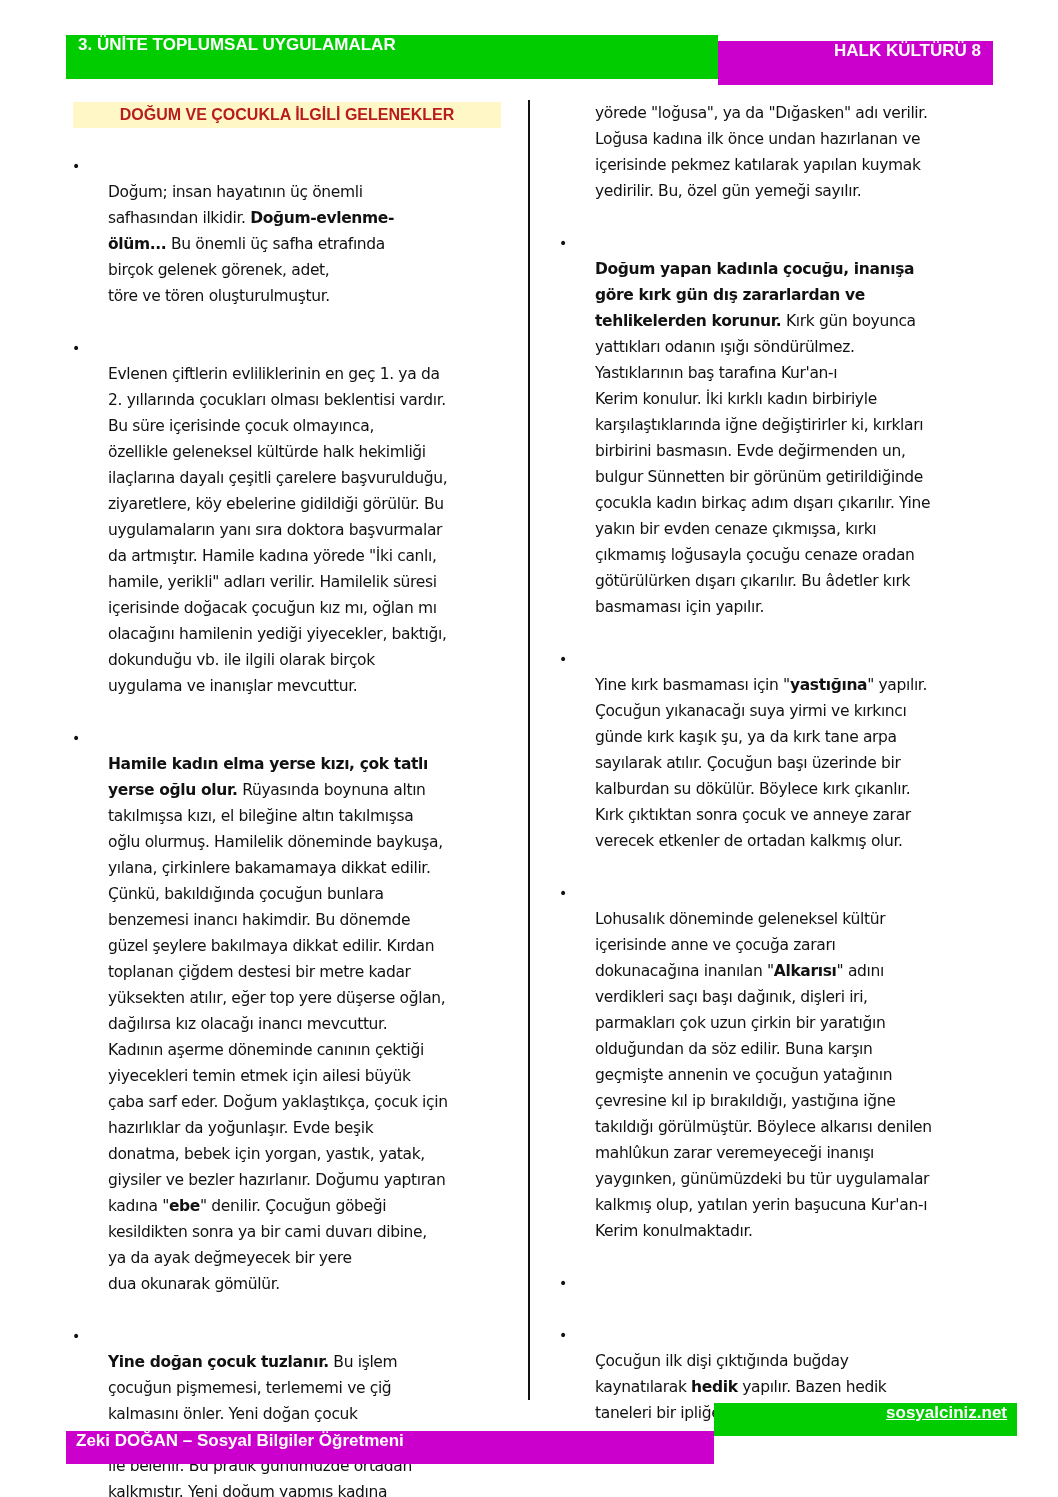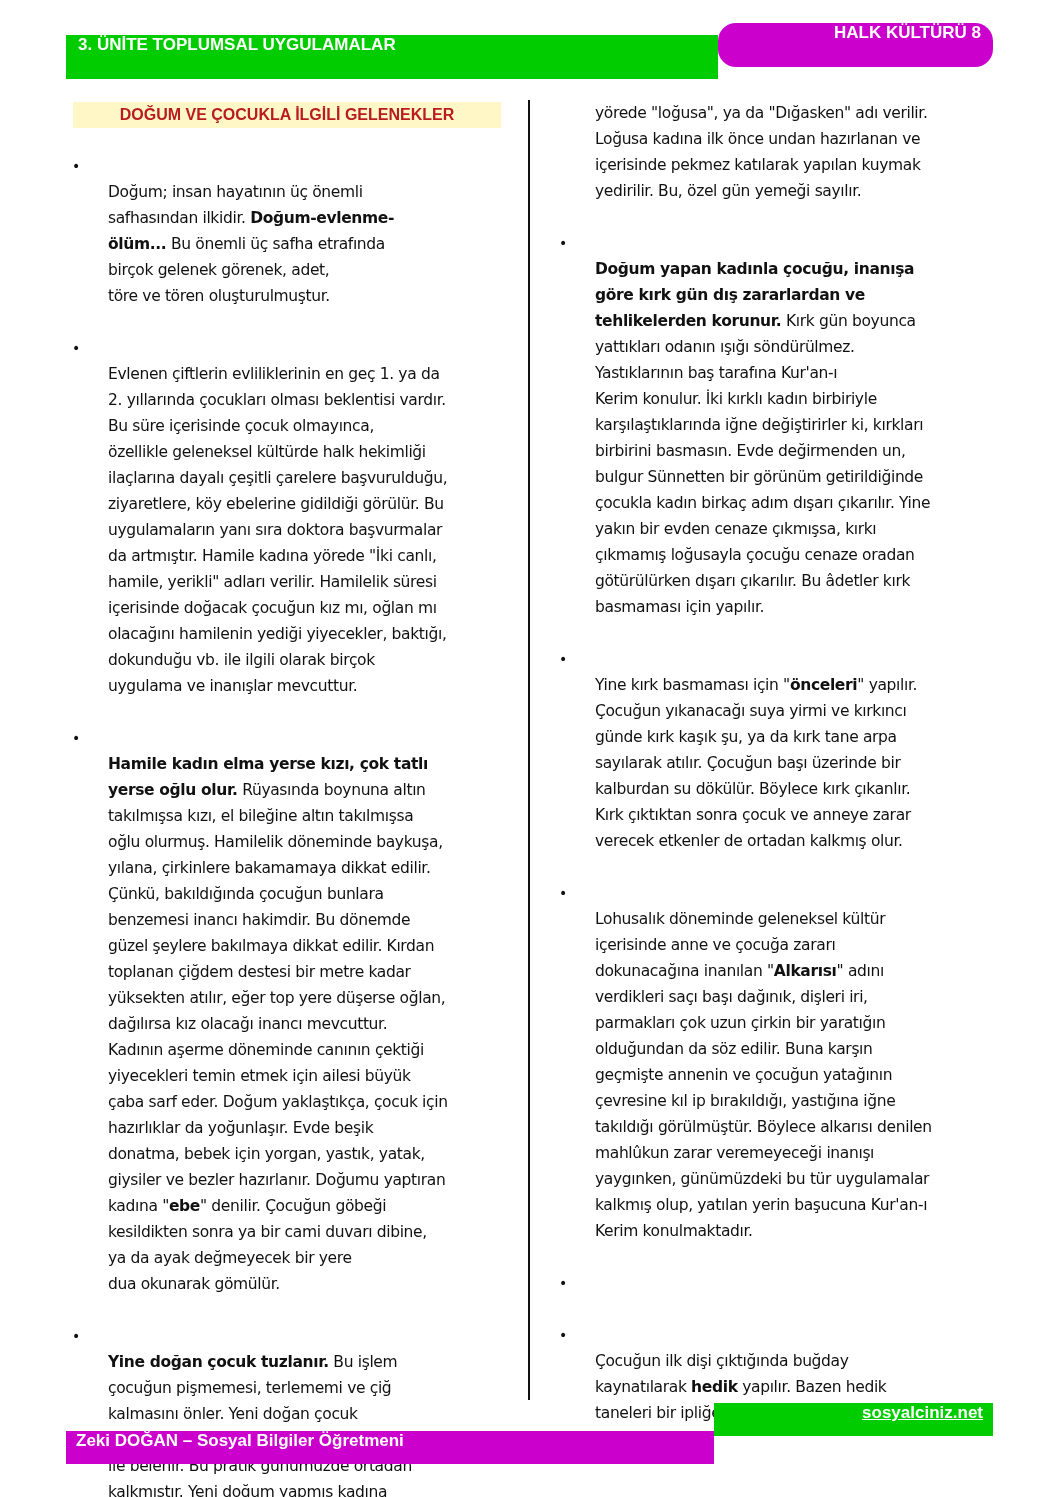--- a/index.html
+++ b/index.html
@@ -2,23 +2,23 @@
 <html><head>
   <meta charset="utf-8">
   <style>
     html, body { margin: 0; padding: 0; background: #ffffff; }
     body { width: 1058px; height: 1497px; position: relative; overflow: hidden;
            font-family: "DejaVu Sans", sans-serif; color: #111; }
     .bar { position: absolute; height: 44px; display: flex; align-items: flex-start;
            font-family: "Liberation Sans", sans-serif; font-weight: bold; color: #ffffff;
            font-size: 17px; box-sizing: border-box; }
     #hdr-left { left: 66px; top: 35px; width: 652px; background: #00CC00; padding-left: 12px; }
-    #hdr-right { left: 718px; top: 23px; width: 275px; background: #CC00CC; justify-content: flex-end; padding-right: 12px; border-radius: 18px; }
+    #hdr-right { left: 718px; top: 41px; width: 275px; background: #CC00CC; justify-content: flex-end; padding-right: 12px; }
     #ftr-left { left: 66px; top: 1403px; width: 648px; height: 33px; background: #CC00CC; padding-left: 10px; margin-top: 28px; }
-    #ftr-right { left: 714px; top: 1403px; width: 279px; height: 33px; background: #00CC00; justify-content: flex-end; padding-right: 10px; }
+    #ftr-right { left: 714px; top: 1403px; width: 303px; height: 33px; background: #00CC00; justify-content: flex-end; padding-right: 10px; }
     #ftr-right a { color: #ffffff; text-decoration: underline; }
     .section-title { position: absolute; left: 73px; top: 102px; width: 428px; height: 26px;
            background: #FFF8C6; font-family: "Liberation Sans", sans-serif; font-weight: bold;
            font-size: 16px; text-align: center; line-height: 26px; color: #b91c1c; }
     .divider { position: absolute; left: 528px; top: 100px; width: 2px; height: 1300px; background: #111; }
     .col { position: absolute; font-size: 15.5px; line-height: 26px; letter-spacing: -0.35px; }
     #col-left { left: 72px; top: 153px; width: 440px; }
     #col-right { left: 559px; top: 100px; width: 440px; }
     ul { list-style: none; margin: 0; padding: 0; }
     li { position: relative; padding-left: 36px; margin-bottom: 26px; white-space: pre-line; }
@@ -115,21 +115,21 @@
 karşılaştıklarında iğne değiştirirler ki, kırkları
 birbirini basmasın. Evde değirmenden un,
 bulgur Sünnetten bir görünüm getirildiğinde
 çocukla kadın birkaç adım dışarı çıkarılır. Yine
 yakın bir evden cenaze çıkmışsa, kırkı
 çıkmamış loğusayla çocuğu cenaze oradan
 götürülürken dışarı çıkarılır. Bu âdetler kırk
 basmaması için yapılır.</span>
     </li>
     <li>
-      <span class="bullet">•</span><span>Yine kırk basmaması için "</span><b>önceleri</b><span>" yapılır.
+      <span class="bullet">•</span><span>Yine kırk basmaması için "</span><b>yastığına</b><span>" yapılır.
 Çocuğun yıkanacağı suya yirmi ve kırkıncı
 günde kırk kaşık şu, ya da kırk tane arpa
 sayılarak atılır. Çocuğun başı üzerinde bir
 kalburdan su dökülür. Böylece kırk çıkanlır.
 Kırk çıktıktan sonra çocuk ve anneye zarar
 verecek etkenler de ortadan kalkmış olur.</span>
     </li>
     <li>
       <span class="bullet">•</span><span>Lohusalık döneminde geleneksel kültür
 içerisinde anne ve çocuğa zararı

